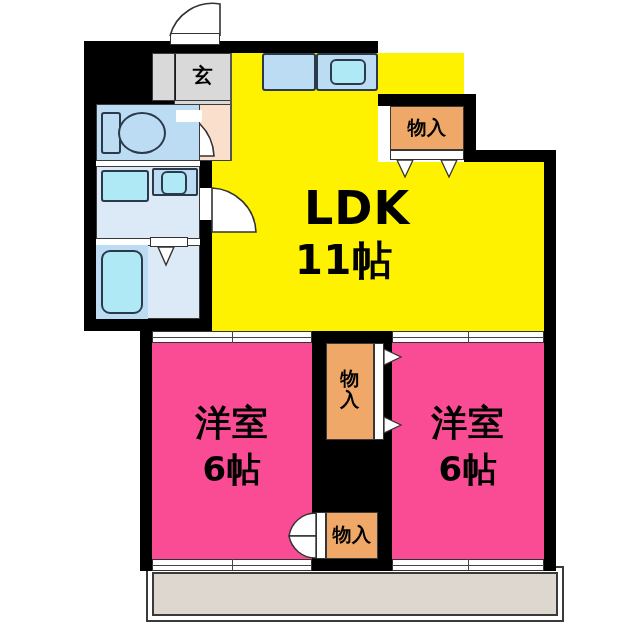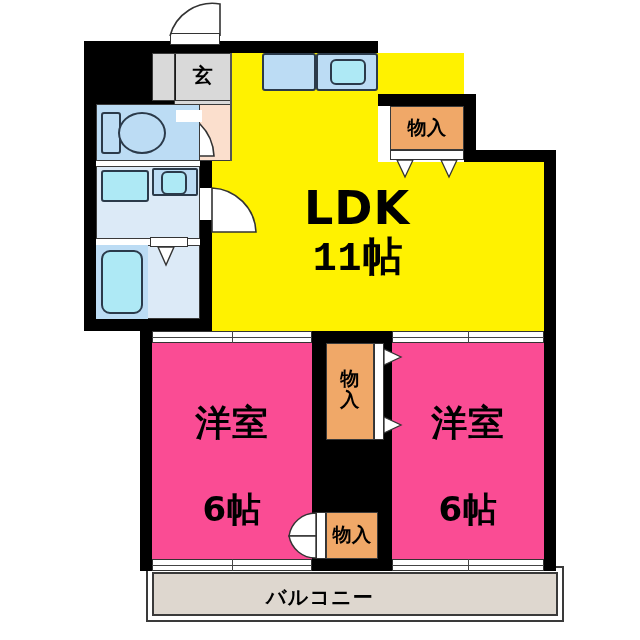--- a/index.html
+++ b/index.html
@@ -41,21 +41,21 @@
     color: #000000;
     font-weight: 700;
     text-align: center;
     white-space: nowrap;
     line-height: 1;
     letter-spacing: 0.02em;
   }
   .lbl-ldk      { font-size: 46px; }
   .lbl-ldk-size { font-size: 40px; }
   .lbl-room     { font-size: 36px; }
-  .lbl-room-size{ font-size: 34px; margin-top: 40px; }
+  .lbl-room-size{ font-size: 34px; }
   .lbl-closet-v {
     font-size: 19px;
     line-height: 1.12;
     white-space: normal;
     width: 24px;
   }
   .lbl-closet-h { font-size: 19px; }
   .lbl-genkan   { font-size: 20px; }
   .lbl-balcony  { font-size: 20px; letter-spacing: 0.06em; }
 
@@ -75,21 +75,20 @@
   svg.arc { position: absolute; overflow: visible; }
 </style>
 </head>
 <body>
 
 <div id="plan">
 
   <div class="blk balcony" style="left:152px; top:572px; width:406px; height:44px;"></div>
   <div class="outline" style="left:152px; top:572px; width:406px; height:44px;"></div>
   <div class="outline" style="left:146px; top:566px; width:418px; height:56px; border-width:2px;"></div>
-  <div class="label lbl-balcony" style="left:0px; top:587px; width:640px;">バルコニー</div>
 
   <div class="blk wall" style="left:84px; top:41px; width:152px; height:63px;"></div>
 
   <div class="blk wall" style="left:236px; top:41px; width:142px; height:12px;"></div>
 
   <div class="blk wall" style="left:84px; top:41px; width:12px; height:290px;"></div>
 
   <div class="blk wall" style="left:84px; top:319px; width:152px; height:12px;"></div>
 
   <div class="blk wall" style="left:200px; top:104px; width:12px; height:227px;"></div>
@@ -220,21 +219,21 @@
 
   <div class="blk white" style="left:152px; top:559px; width:160px; height:12px; border:1px solid #333; box-sizing:border-box;"></div>
   <div class="ln" style="left:152px; top:565px; width:160px; height:1px; background:#444;"></div>
   <div class="ln" style="left:232px; top:559px; width:1px; height:12px; background:#444;"></div>
 
   <div class="blk white" style="left:392px; top:559px; width:152px; height:12px; border:1px solid #333; box-sizing:border-box;"></div>
   <div class="ln" style="left:392px; top:565px; width:152px; height:1px; background:#444;"></div>
   <div class="ln" style="left:468px; top:559px; width:1px; height:12px; background:#444;"></div>
 
   <div class="label lbl-ldk" style="left:247px; top:185px; width:220px;">LDK</div>
-  <div class="label lbl-ldk-size" style="left:248px; top:240px; width:220px;font-family:Liberation Mono, monospace;">11帖</div>
+  <div class="label lbl-ldk-size" style="left:234px; top:240px; width:220px;">11帖</div>
 
   <div class="label lbl-room" style="left:152px; top:405px; width:160px;">洋室</div>
   <div class="label lbl-room-size" style="left:152px; top:452px; width:160px;">6帖</div>
 
   <div class="label lbl-room" style="left:392px; top:405px; width:152px;">洋室</div>
   <div class="label lbl-room-size" style="left:392px; top:452px; width:152px;">6帖</div>
 
 </div>
 
 </body></html>

